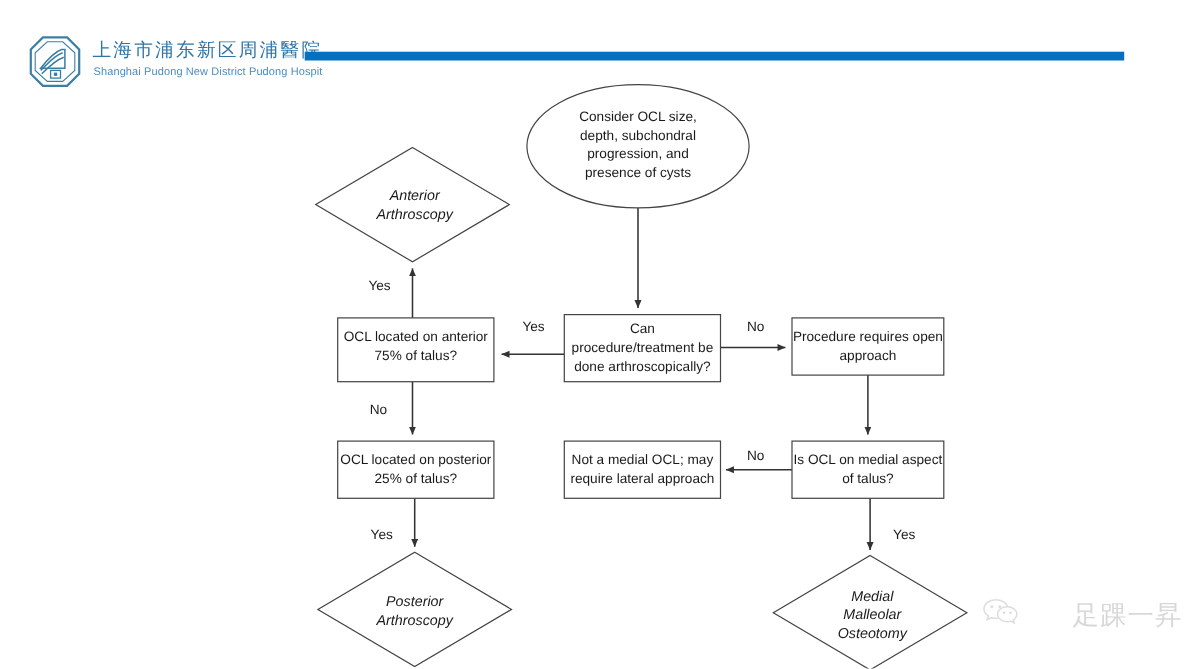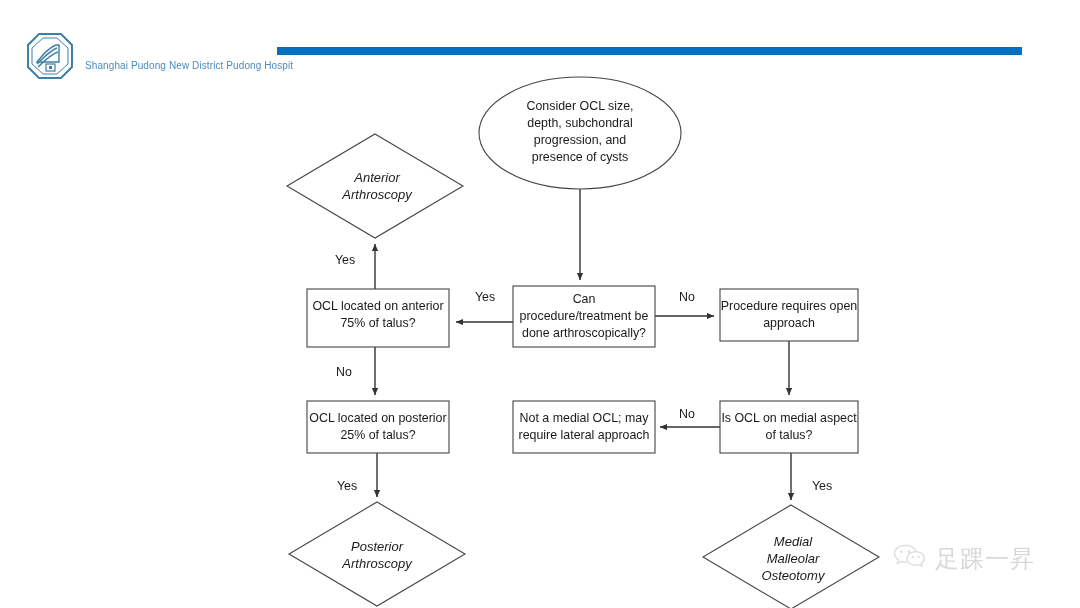--- a/index.html
+++ b/index.html
@@ -96,39 +96,41 @@
     align-items: center;
     gap: 8px;
     opacity: 0.95;
   }
   #watermark-text {
     font-family: Liberation Serif, serif;
     font-size: 24px;
     color: #d6d6d6;
     letter-spacing: 1px;
     white-space: nowrap;
+    margin-left: 40px;
   }
 </style>
 </head>
 <body>
 
 <div id="header">
 
   <div id="logo-mark">
     <svg width="50" height="50" viewBox="0 0 50 50">
       <path d="M14 3 H36 L47 14 V36 L36 47 H14 L3 36 V14 Z" fill="none" stroke="#3b7fa5" stroke-width="2"></path>
       <path d="M18 7 H32 L43 17 V33 L32 43 H18 L7 33 V17 Z" fill="none" stroke="#3b7fa5" stroke-width="1"></path>
       <path d="M12 31 C19 22 25 16 31 14 L34 14 L34 31 Z" fill="none" stroke="#3b7fa5" stroke-width="1.4"></path>
       <path d="M12 33 C20 25 26 19 32 17" fill="none" stroke="#3b7fa5" stroke-width="1.4"></path>
       <path d="M13 36 C21 28 27 23 33 21" fill="none" stroke="#3b7fa5" stroke-width="1.4"></path>
       <rect x="21" y="33" width="9" height="7" fill="none" stroke="#3b7fa5" stroke-width="1.2"></rect>
       <rect x="24" y="35" width="3" height="3" fill="#3b7fa5"></rect>
     </svg>
   </div>
 
+  <div id="hospital-name-cn">上海市浦东新区周浦醫院</div>
 
   <div id="hospital-name-en">Shanghai Pudong New District Pudong Hospit</div>
 
   <div id="header-rule"></div>
 </div>
 
 <div id="flowchart">
   <svg id="flow-svg" width="1080" height="608" viewBox="0 0 1080 608">
 
     <defs>

